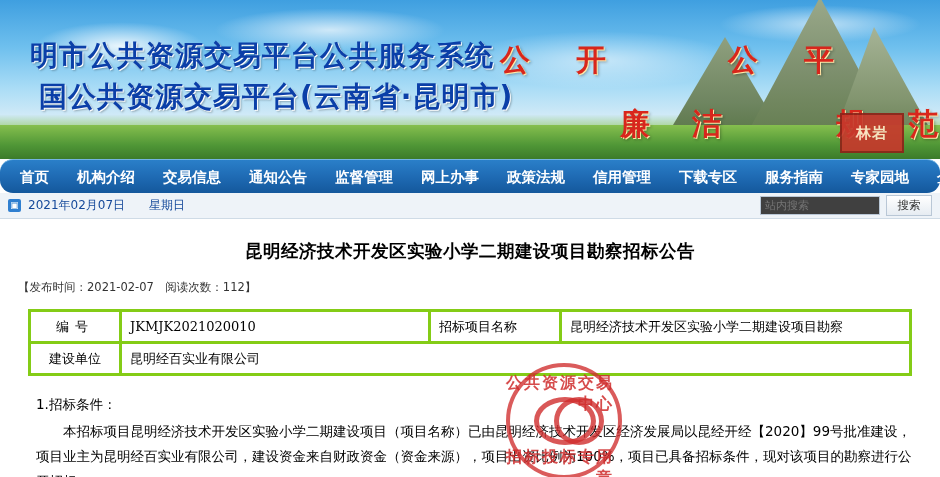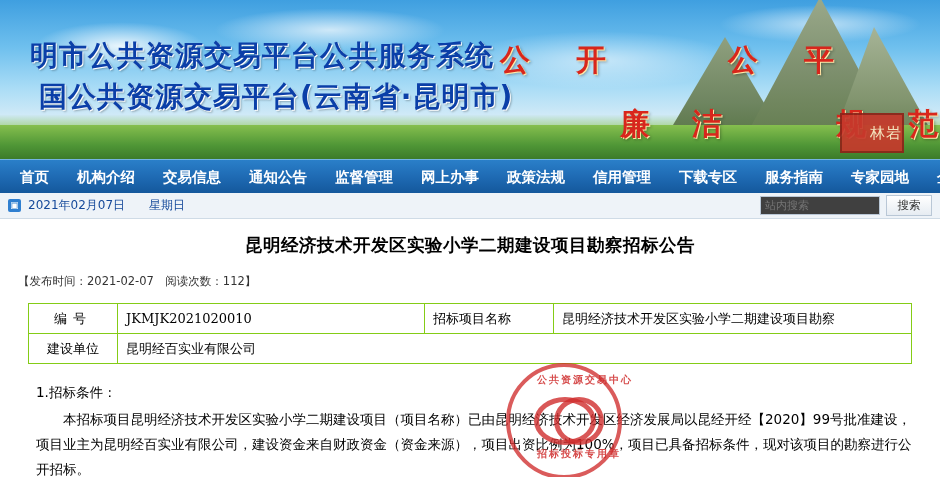--- a/index.html
+++ b/index.html
@@ -97,37 +97,38 @@
   .slogan-row2 { top: 104px; left: 620px; font-size: 30px; letter-spacing: 42px; }
   .seal-stone {
     position: absolute;
     right: 36px;
     bottom: 6px;
     width: 60px; height: 36px;
     background: #c6392c;
     border: 2px solid #8e2319;
     color: #ffe9c9;
     font-size: 15px;
-    font-weight: normal;
-    text-align: right;
+    font-weight: bold;
+    text-align: center;
     line-height: 36px;
     letter-spacing: 1px;
     opacity: .92;
   }
 
   
   .nav {
     position: relative;
     height: 34px;
     background: linear-gradient(to bottom, #2a7fc9 0%, #1f6bb4 50%, #14589c 100%);
     display: flex;
     align-items: center;
     padding-left: 6px;
     box-sizing: border-box;
     border-top: 1px solid #74b4e2;
+    border-radius: 13px;
   }
   .nav-item {
     color: #ffffff;
     font-size: 14.5px;
     font-weight: bold;
     padding: 0 14px;
     line-height: 34px;
     white-space: nowrap;
     cursor: pointer;
     font-family: "DejaVu Sans", sans-serif;
@@ -194,37 +195,38 @@
     padding: 14px 18px 0 18px;
     box-sizing: border-box;
   }
   .doc-title {
     text-align: center;
     font-size: 17.5px;
     font-weight: bold;
     font-family: Liberation Serif, serif;
     color: #000;
     letter-spacing: .5px;
+    margin-top: 6px;
   }
   .doc-meta {
     font-size: 11.5px;
     color: #333;
     margin-top: 17px;
     font-family: "DejaVu Sans", sans-serif;
   }
 
   table.info {
     margin: 14px auto 0 auto;
     border-collapse: collapse;
     width: 884px;
     font-family: "DejaVu Sans", sans-serif;
     font-size: 13px;
   }
   table.info td {
-    border: 1px solid #84cc16;
+    border: 3px solid #84cc16;
     height: 25px;
     padding: 2px 8px;
     vertical-align: middle;
   }
   td.lbl {
     width: 72px;
     text-align: center;
     letter-spacing: 6px;
     padding-left: 10px;
   }
@@ -275,28 +277,27 @@
     position: absolute;
     left: 48px; top: 34px;
     width: 40px; height: 38px;
     border: 5px solid #cf2d2d;
     border-radius: 50%;
     opacity: .8;
   }
   .seal-text-top, .seal-text-bottom {
     position: absolute;
     width: 108px;
-    text-align: left;
+    text-align: right;
     color: #cf2d2d;
-    font-size: 10px;
+    font-size: 16px;
     font-weight: bold;
     opacity: .85;
     letter-spacing: 2px;
     font-family: "DejaVu Sans", sans-serif;
-    margin-left: 31px;
   }
   .seal-text-top { top: 10px; }
   .seal-text-bottom { top: 84px; }
 </style>
 </head>
 <body>
 
 <div class="page">
 
   <div class="banner">

